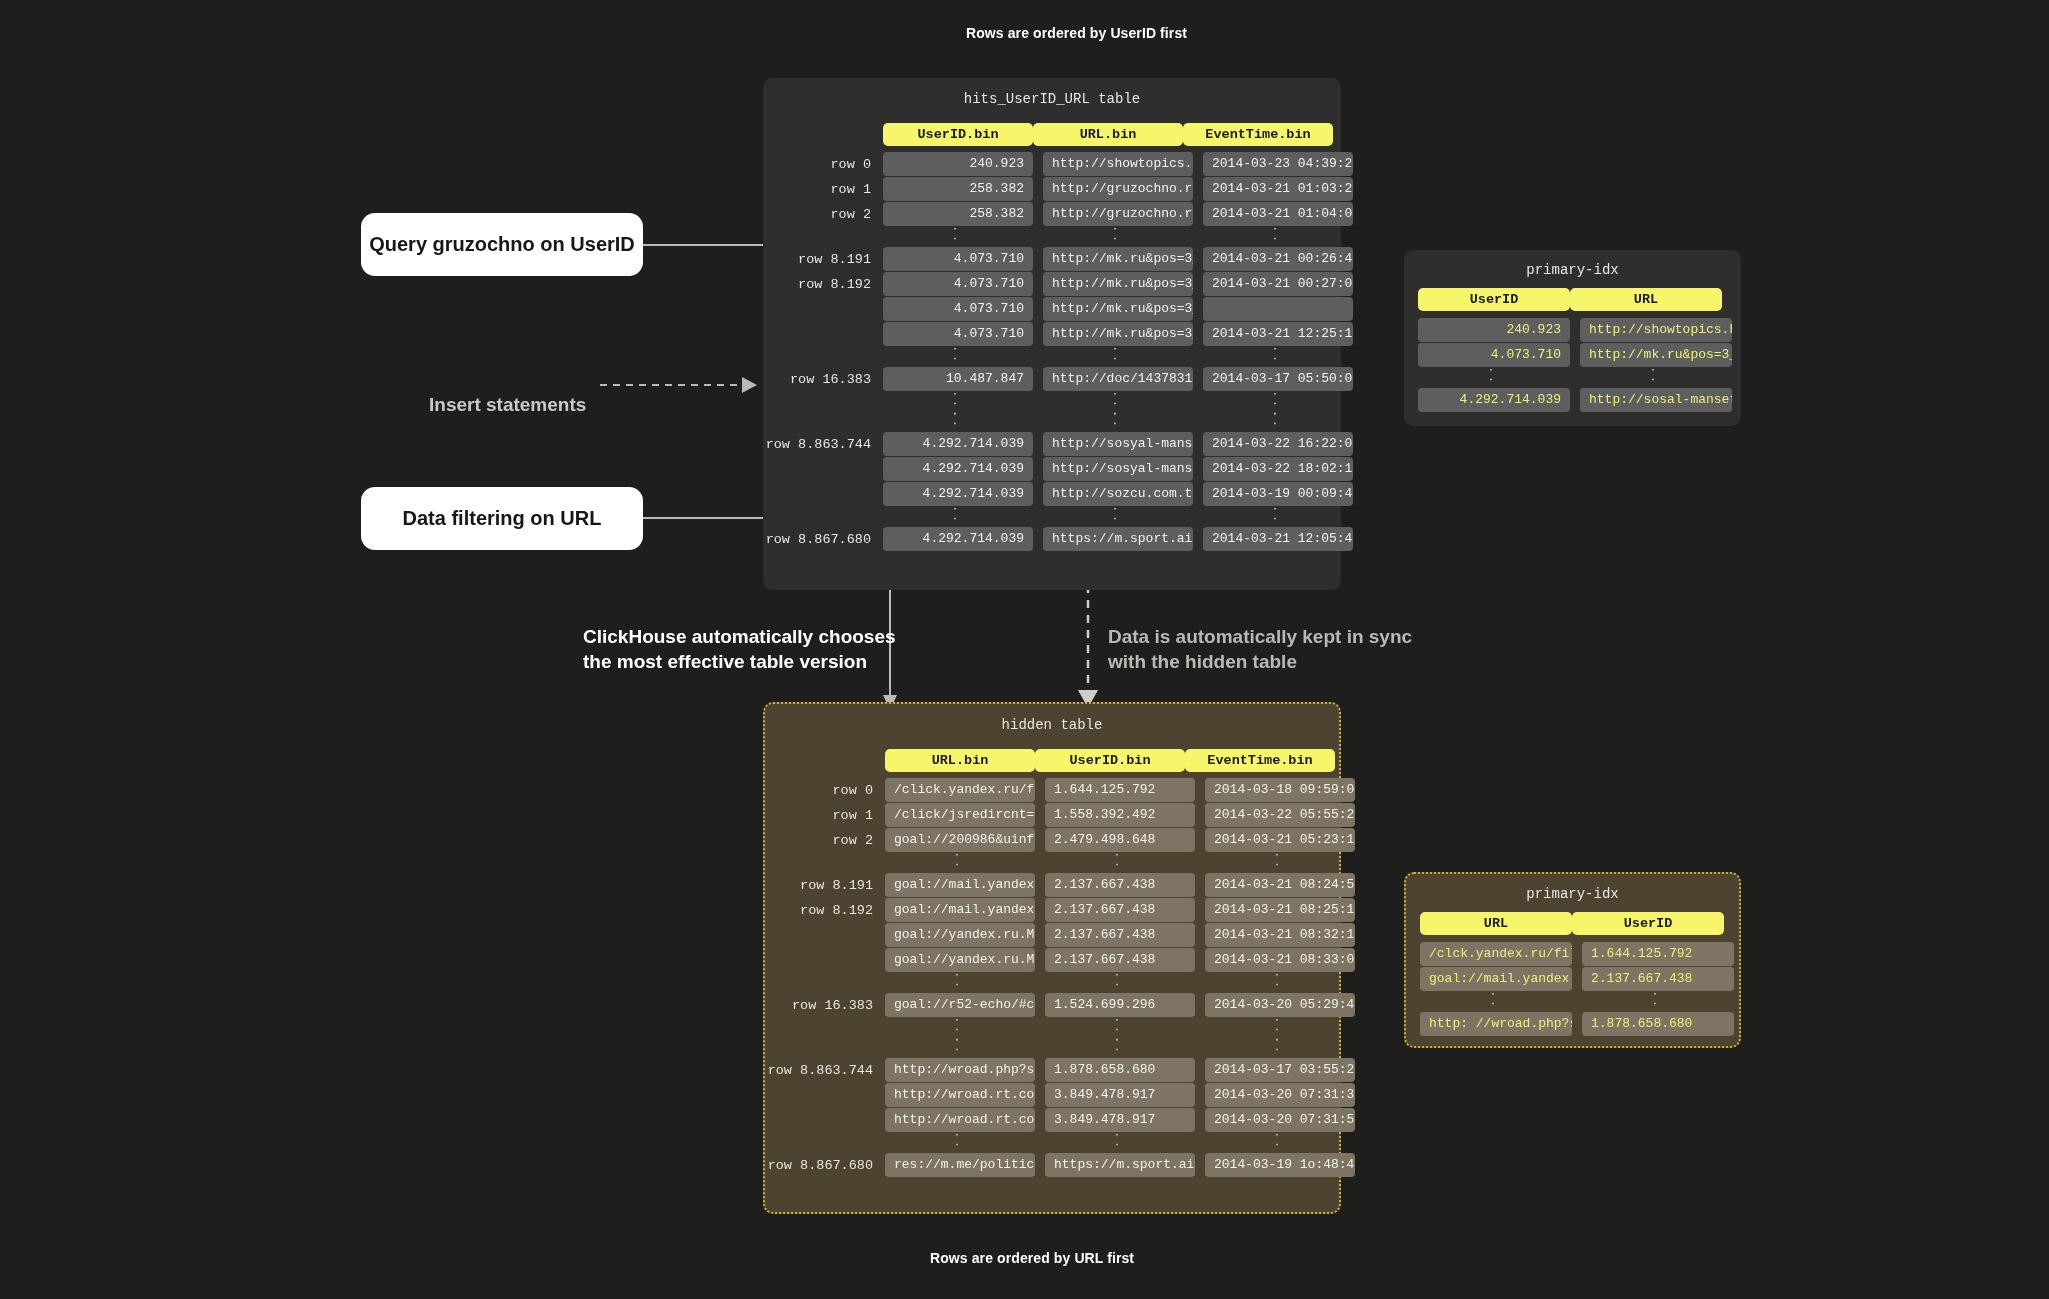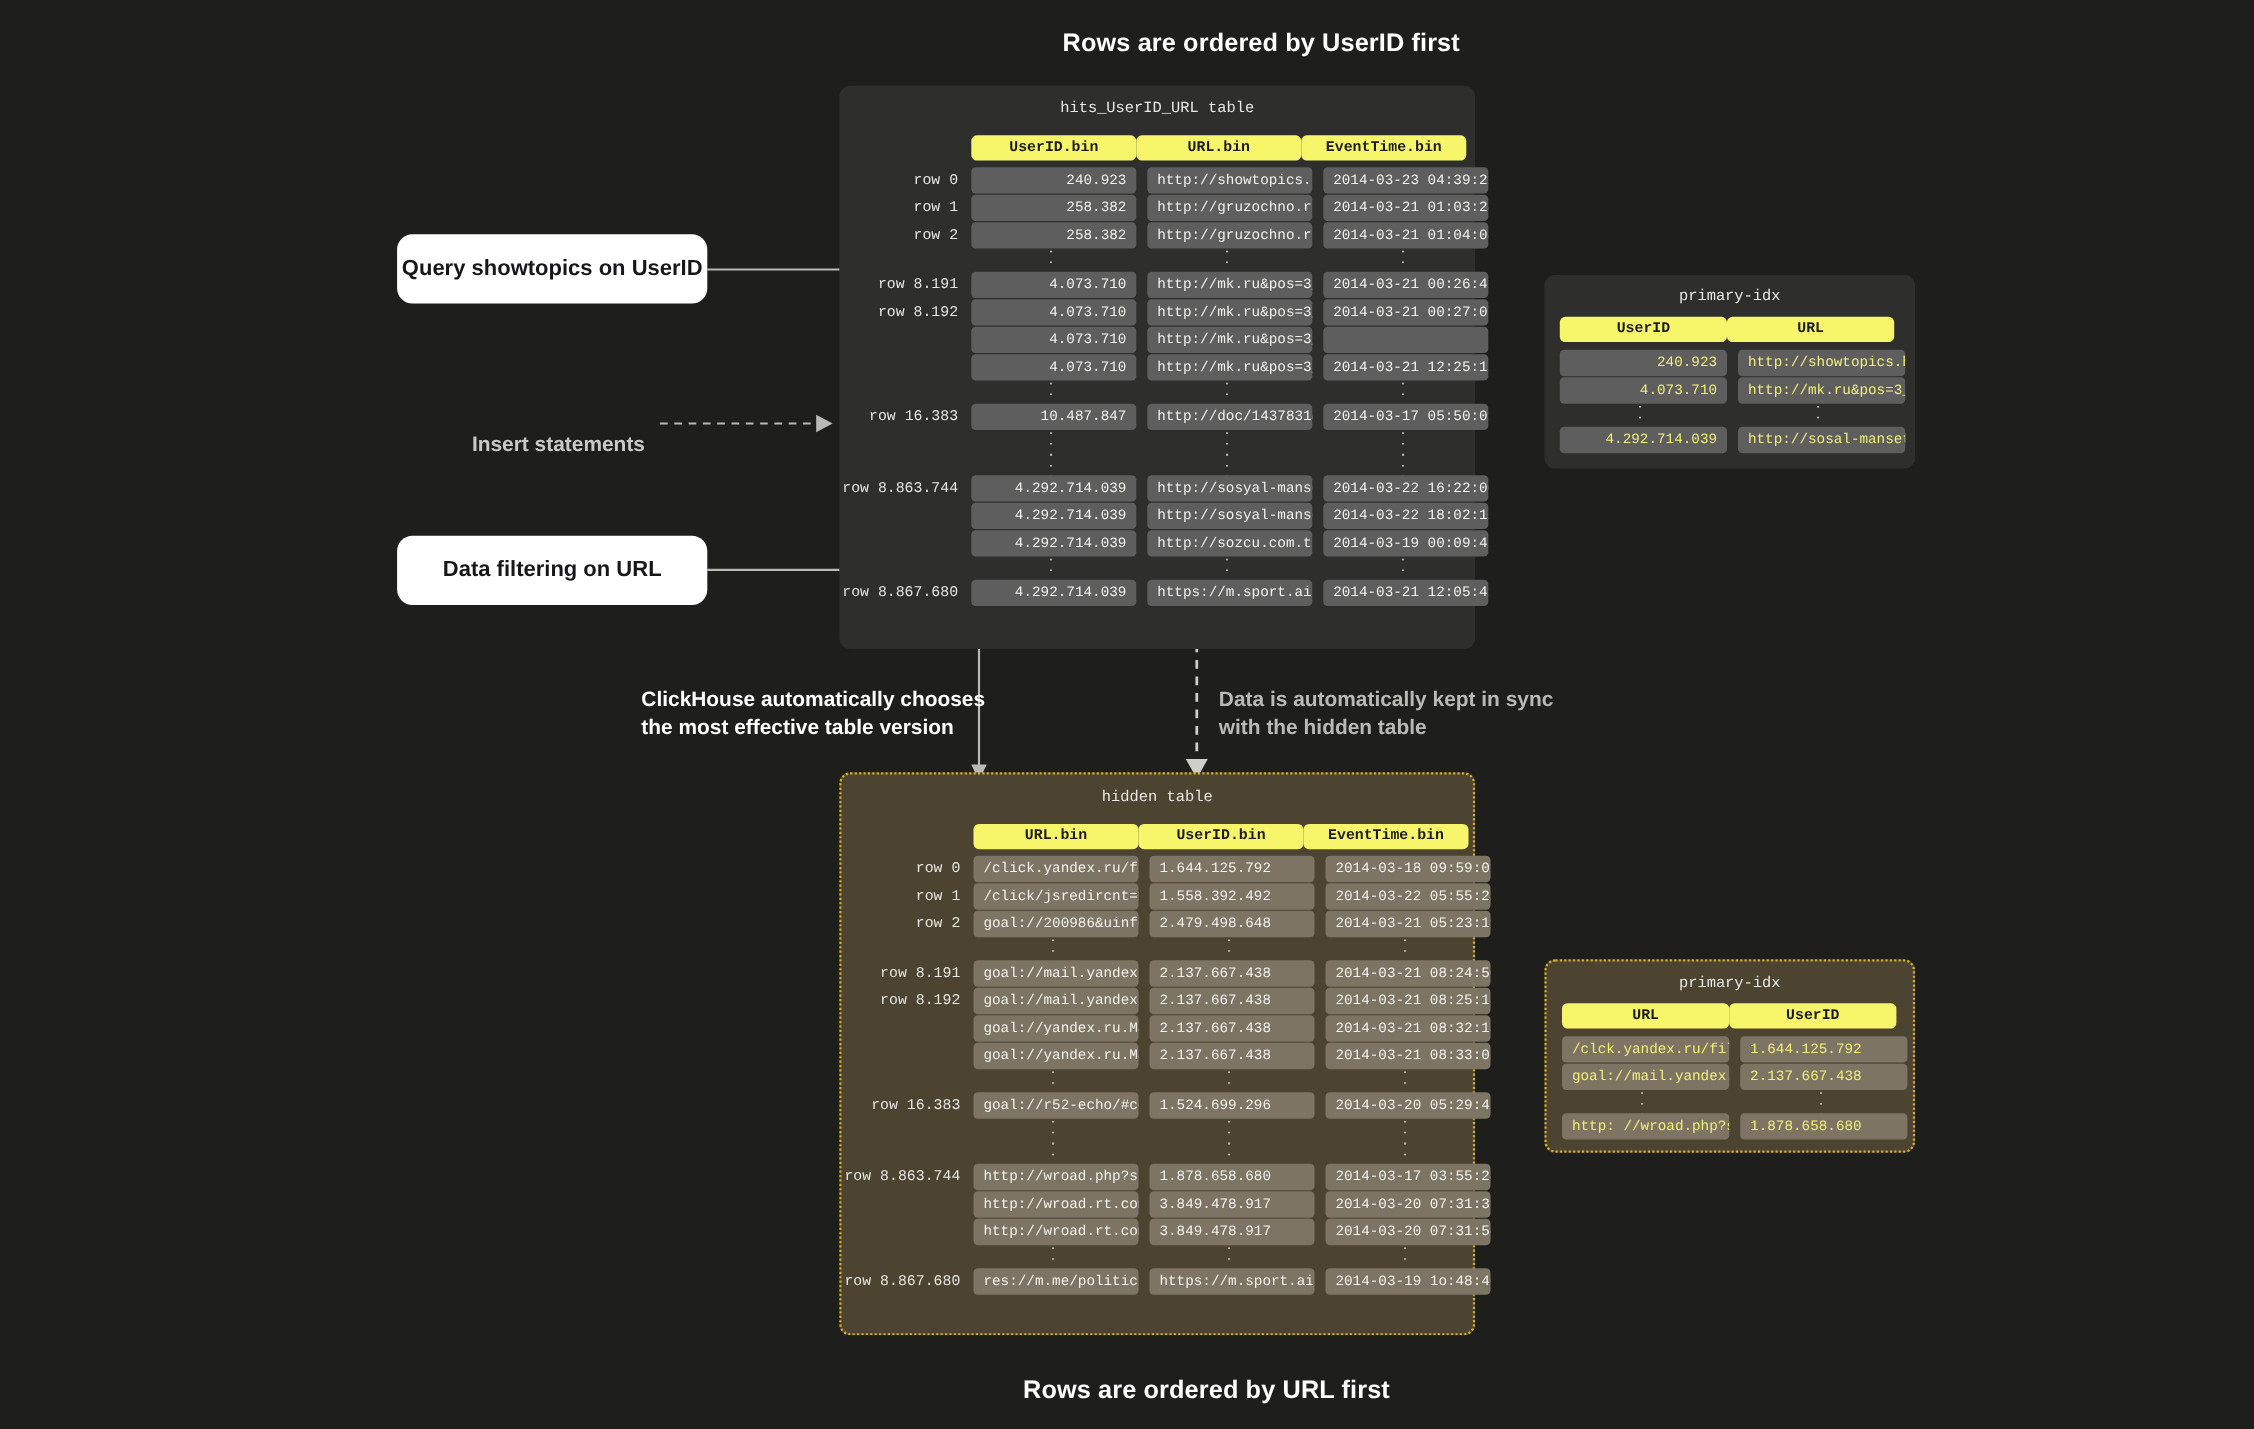--- a/index.html
+++ b/index.html
@@ -7,21 +7,21 @@
     width:2049px;height:1299px;
     background:#1e1e1c;
     font-family:"Liberation Sans",sans-serif;
     overflow:hidden;
     position:relative;
   }
   .canvas{position:absolute;left:0;top:0;width:2049px;height:1299px;}
 
   
   .banner{
-    position:absolute;color:#ffffff;font-weight:bold;font-size:23px;
+    position:absolute;color:#ffffff;font-weight:bold;font-size:14px;
     letter-spacing:.1px;white-space:nowrap;
   }
   #title-top{left:966px;top:25px;}
   #title-bottom{left:930px;top:1250px;}
 
   
   .callout{
     position:absolute;background:#ffffff;border-radius:14px;
     display:flex;align-items:center;justify-content:center;
     color:#17171a;font-weight:bold;font-size:20px;white-space:nowrap;
@@ -104,21 +104,21 @@
     <path d="M643,518 L890,518 L890,699" fill="none" stroke="#b9b9b5" stroke-width="2"></path>
     <polygon points="883,695 890,710 897,695" fill="#b9b9b5"></polygon>
 
     <line x1="1088" y1="585" x2="1088" y2="694" stroke="#cfcfca" stroke-width="2.5" stroke-dasharray="8,7"></line>
     <polygon points="1078,690 1088,708 1098,690" fill="#cfcfca"></polygon>
   </svg>
 
   <div class="banner" id="title-top">Rows are ordered by UserID first</div>
   <div class="banner" id="title-bottom">Rows are ordered by URL first</div>
 
-  <div class="callout" id="callout-userid">Query showtopics on UserID</div>
+  <div class="callout" id="callout-userid">Query gruzochno on UserID</div>
   <div class="callout" id="callout-url">Data filtering on URL</div>
 
   <div class="plainlabel" id="label-insert">Insert statements</div>
   <div class="plainlabel" id="label-chooses">ClickHouse automatically chooses
 the most effective table version</div>
   <div class="plainlabel" id="label-sync">Data is automatically kept in sync
 with the hidden table</div>
 
   <div class="panel panel-dark" id="panel-main" style="left:763px;top:78px;width:578px;height:512px;">
     <div class="panel-title" style="top:13px;">hits_UserID_URL table</div>

